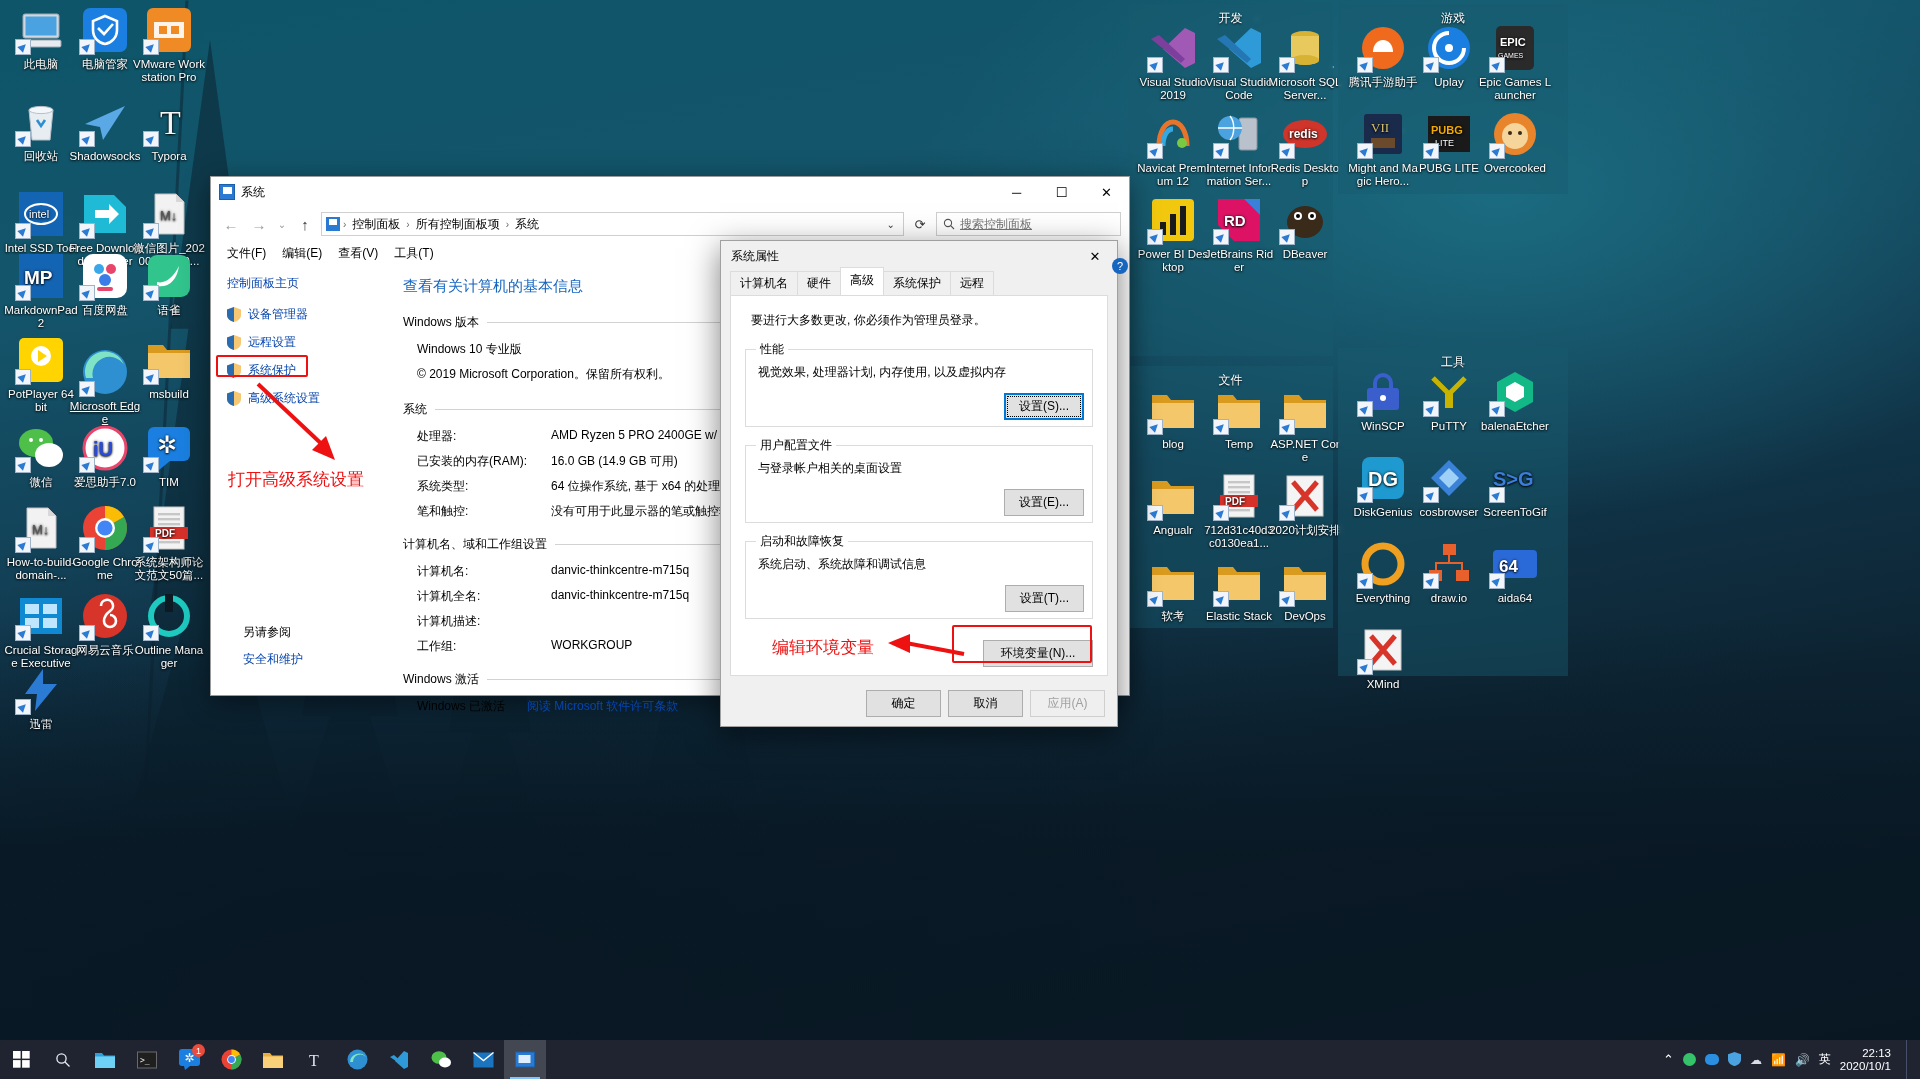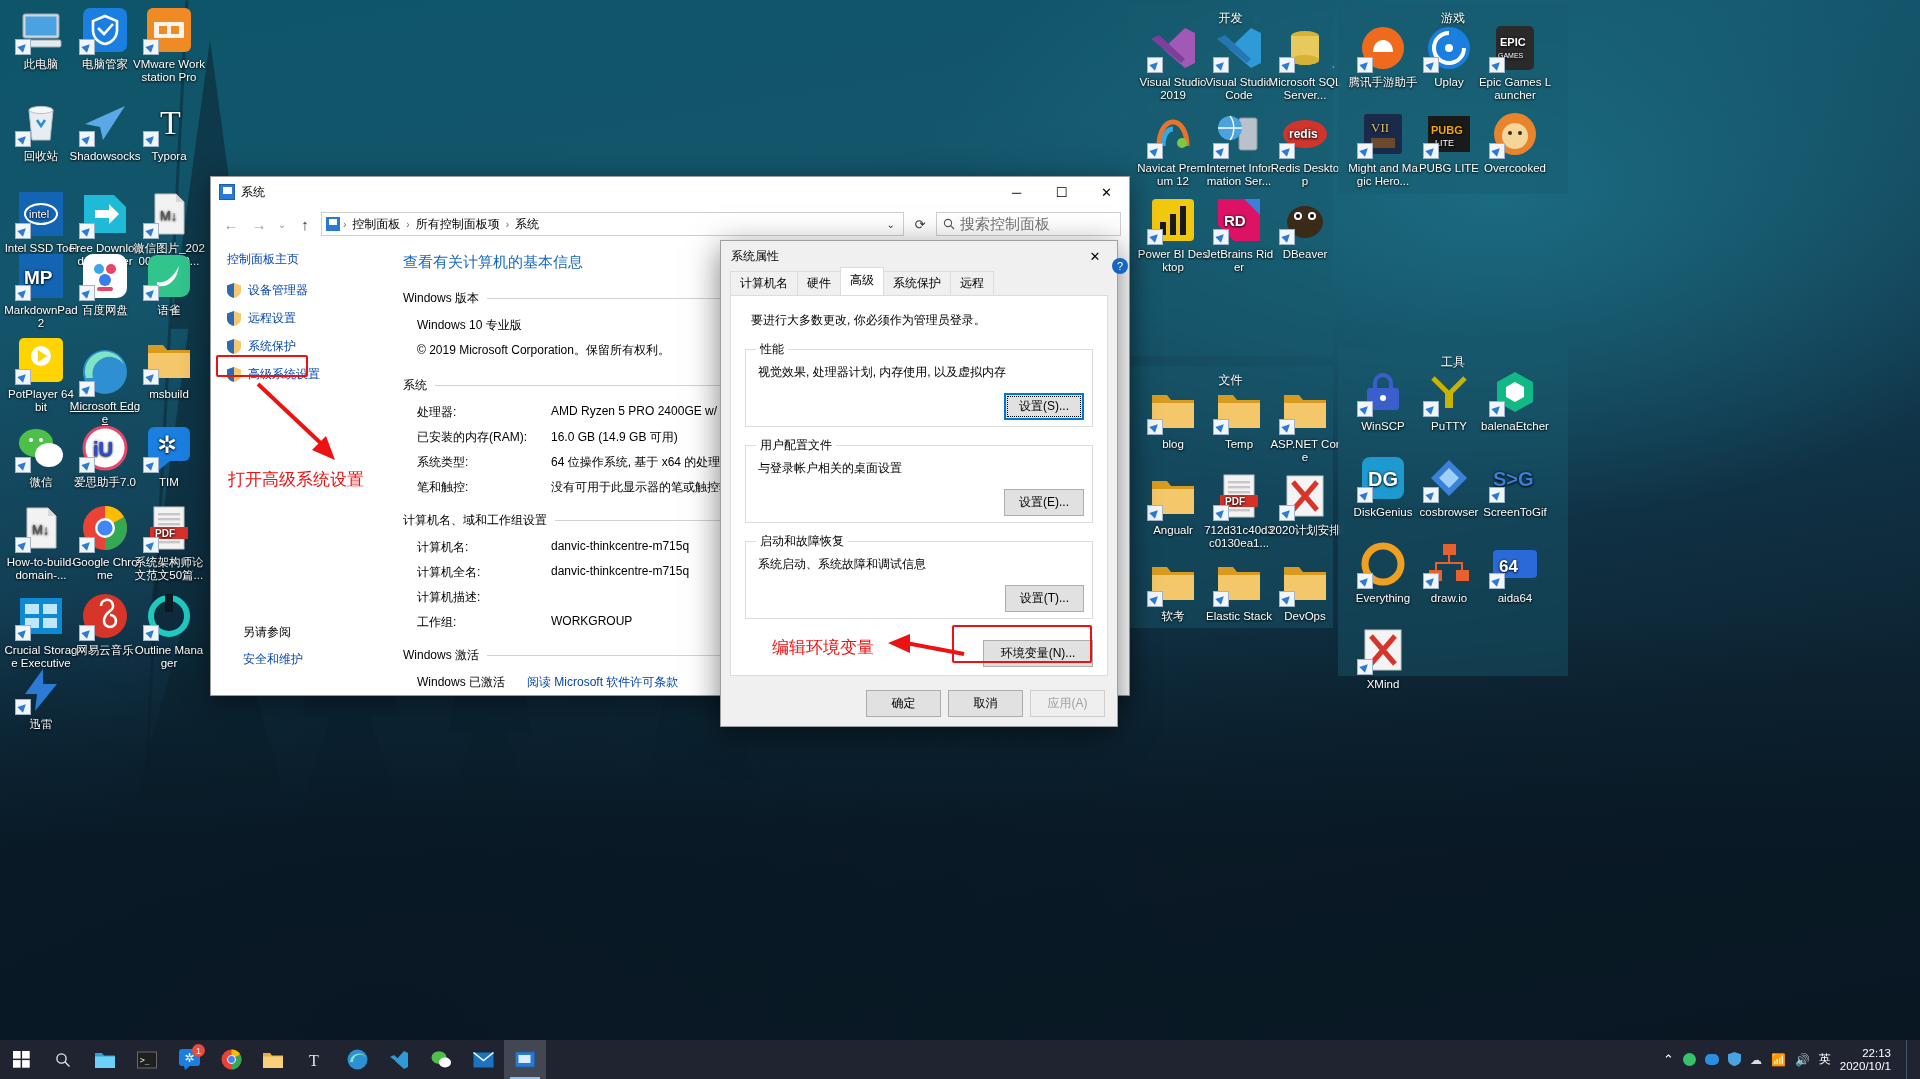--- a/index.html
+++ b/index.html
@@ -106,21 +106,21 @@
     flex: 1; height: 24px; border: 1px solid #cfcfcf; background: #fff;
     display: flex; align-items: center; padding: 0 4px; gap: 3px;
     font-size: 12px;
   }
   .crumb { color: #000; padding: 1px 3px; }
   .crumb-sep { color: #6a6a6a; font-size: 10px; }
   .addr-caret { margin-left: auto; color: #3a3a3a; font-size: 10px; padding-right: 4px;}
   .refresh-btn { width: 24px; height:24px; display:flex;align-items:center;justify-content:center; color:#3a3a3a; font-size:13px;}
   .searchbox {
     width: 185px; height: 24px; border: 1px solid #cfcfcf; background:#fff;
-    display:flex; align-items:center; gap:5px; padding: 0 6px; color:#767676; font-size: 15px;
+    display:flex; align-items:center; gap:5px; padding: 0 6px; color:#767676; font-size: 12px; text-decoration: underline;
   }
   .menu-row {
     height: 24px; display: flex; align-items: center; gap: 16px;
     padding: 0 16px; font-size: 12px; color:#000; background:#fff;
   }
   .explorer-body { display: flex; height: calc(100% - 88px); background:#fff; }
   .cp-sidebar { width: 170px; padding: 10px 0 0 16px; font-size: 12px; }
   .cp-home { color: #0645ad; margin-bottom: 14px; display:inline-block;}
   .cp-link {
     color: #0645ad; display: flex; align-items: center; gap: 7px;
@@ -781,20 +781,26 @@
       <div class="refresh-btn">⟳</div>
       <div class="searchbox">
         <svg width="12" height="12" viewBox="0 0 12 12">
           <circle cx="5" cy="5" r="3.6" fill="none" stroke="#555" stroke-width="1.1"></circle>
           <line x1="7.7" y1="7.7" x2="11" y2="11" stroke="#555" stroke-width="1.1"></line>
         </svg>
         <span>搜索控制面板</span>
       </div>
     </div>
 
+    <div class="menu-row">
+      <span>文件(F)</span>
+      <span>编辑(E)</span>
+      <span>查看(V)</span>
+      <span>工具(T)</span>
+    </div>
 
     <div class="explorer-body">
       <div class="cp-sidebar">
         <a class="cp-home">控制面板主页</a>
         <div class="cp-link">
           <span class="shield">
               <svg width="14" height="15" viewBox="0 0 14 15">
                 <path d="M7 0 L14 2.5 V8 C14 11.5 11 14 7 15 C3 14 0 11.5 0 8 V2.5 Z" fill="#f7c873"></path>
                 <path d="M7 0 L7 15 C3 14 0 11.5 0 8 V2.5 Z" fill="#2b6cb0"></path>
               </svg>

